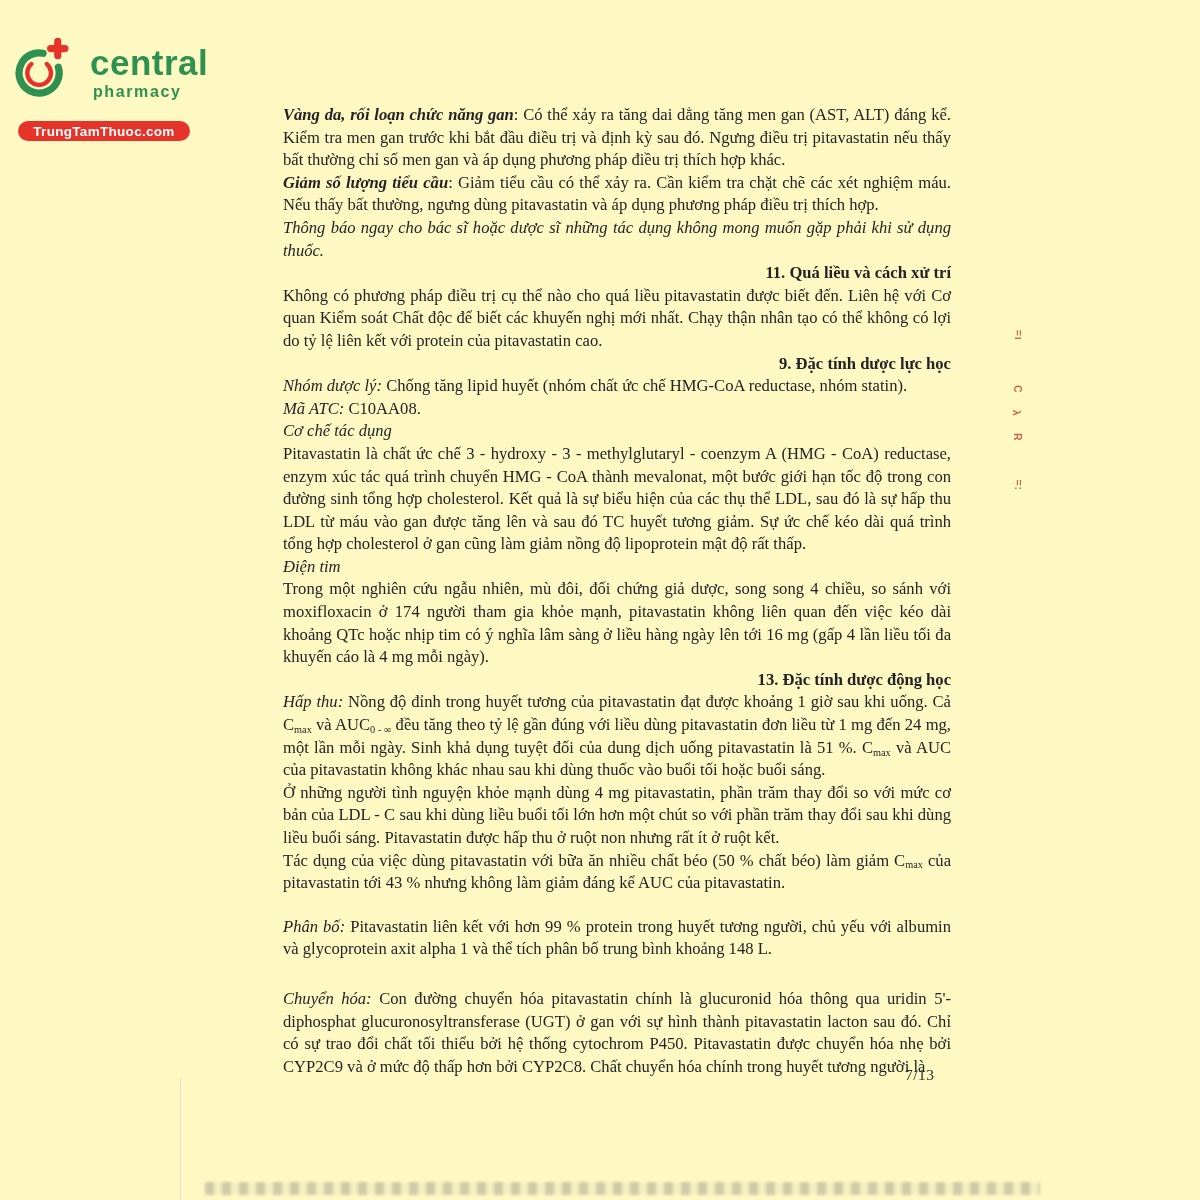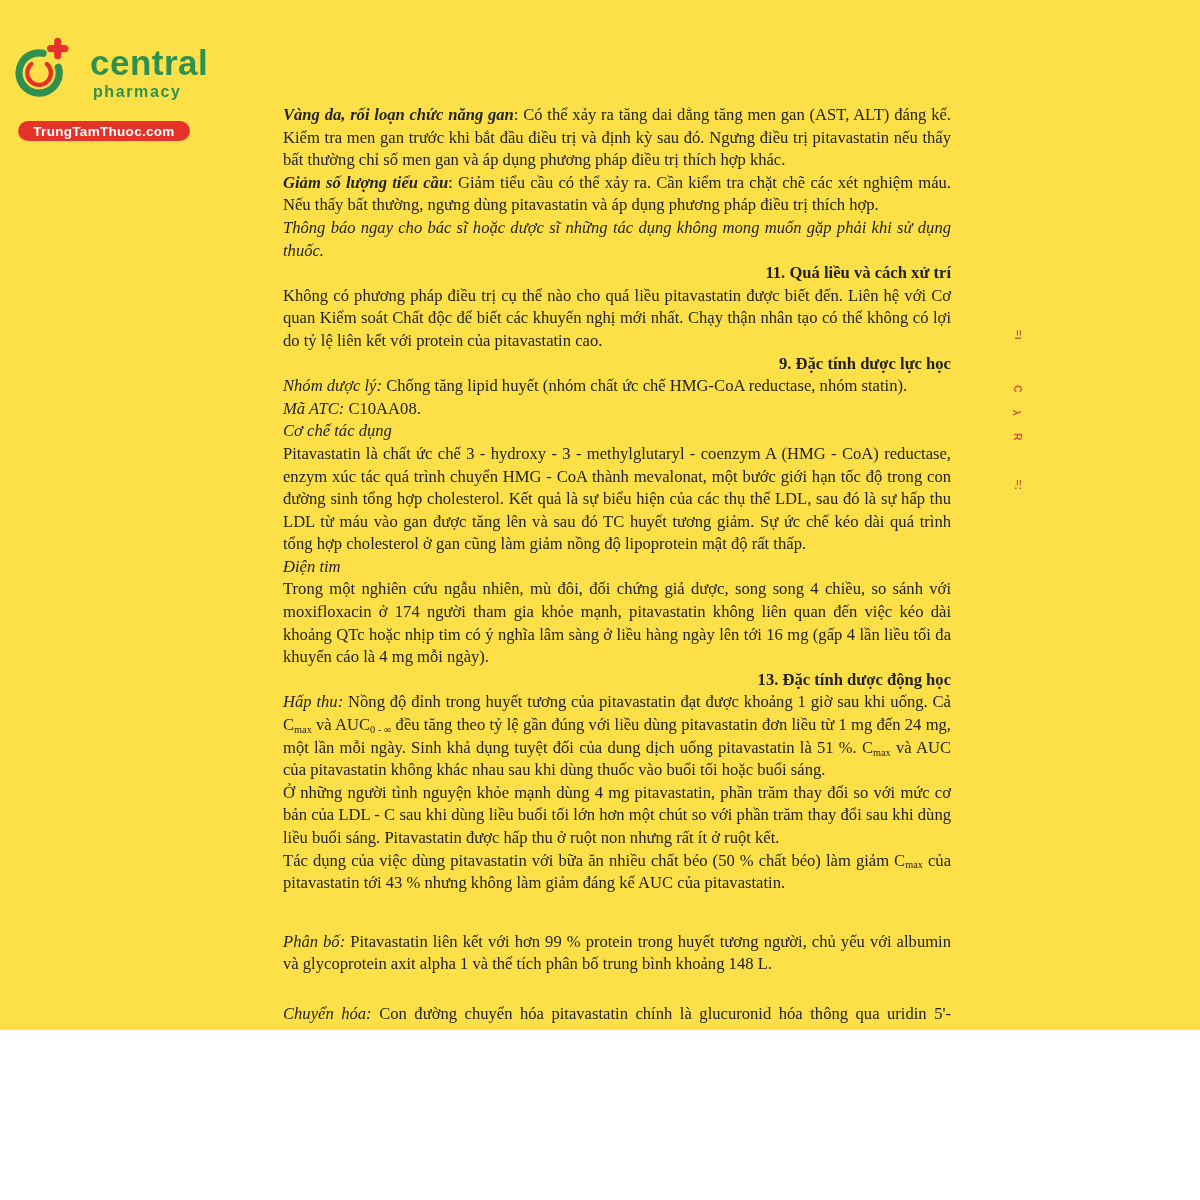--- a/index.html
+++ b/index.html
@@ -1,19 +1,19 @@
 <!DOCTYPE html>
 <html><head>
 <meta charset="utf-8">
 <style>
   html,body{margin:0;padding:0;background:#ffffff;}
   .page{
     position:relative;
-    width:1200px;height:1030px;
-    background:#fde047;
+    width:1200px;height:1200px;
+    background:#fef9c3;
     overflow:hidden;
     font-family:"Liberation Serif", serif;
   }
 
   
   .logo{position:absolute;left:14px;top:33px;width:190px;height:102px;}
   .logo svg{position:absolute;left:0;top:2px;}
   .logo .brand{
     position:absolute;left:76px;top:12px;
     font-family:"Liberation Sans", sans-serif;
@@ -38,21 +38,21 @@
   .doc{
     position:absolute;left:283px;top:104px;width:668px;
     font-size:16.6px;line-height:22.6px;color:#232326;
     text-align:justify;
   }
   .doc p{margin:0;padding:0;}
   .doc p.h{font-weight:700;text-align:right;}
   .doc .bi{font-weight:700;font-style:italic;}
   .doc .i{font-style:italic;}
   .doc sub{font-size:.62em;line-height:0;vertical-align:-0.28em;margin-top:12px;}
-  .doc p.gap-sm{margin-top:36px;}
+  .doc p.gap-sm{margin-top:21px;}
   .doc p.gap-lg{margin-top:27px;}
 
   
   .page-number{
     position:absolute;left:905px;top:1066px;
     font-size:15.5px;color:#2c2c2f;letter-spacing:.5px;
   }
 
   
   .side-marks{position:absolute;left:1013px;top:328px;width:16px;height:170px;}

